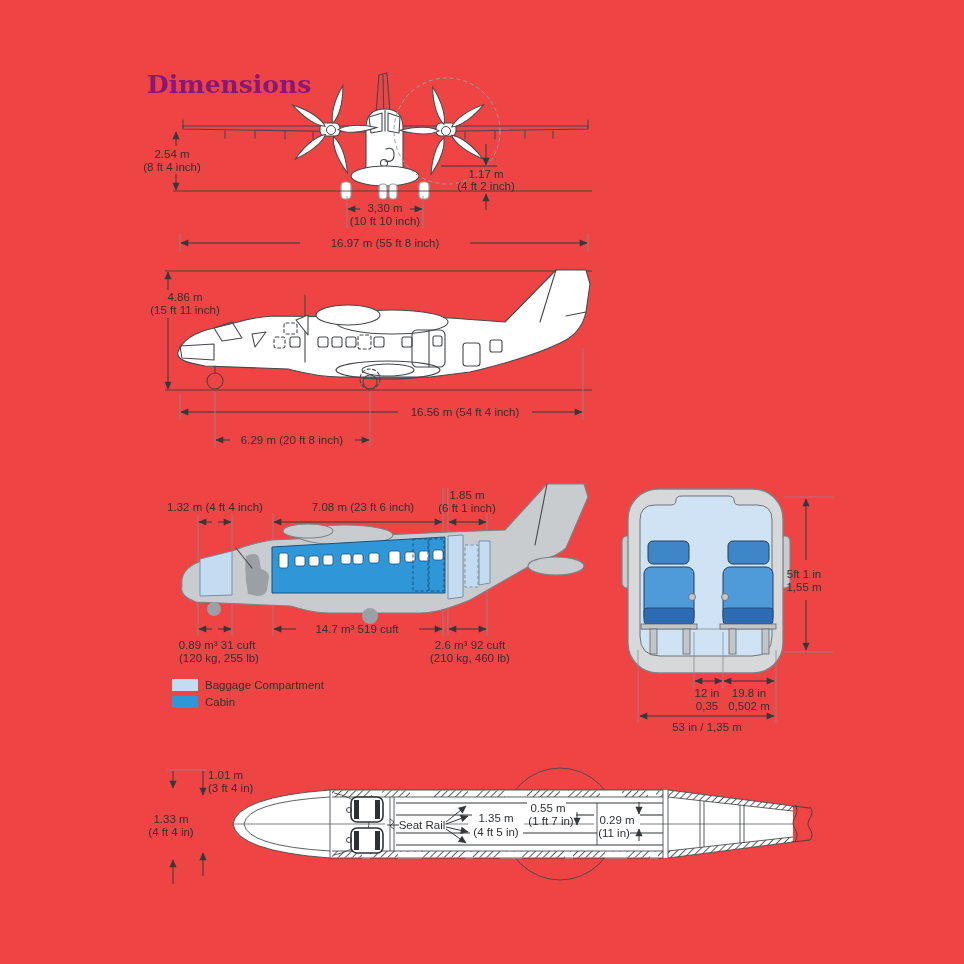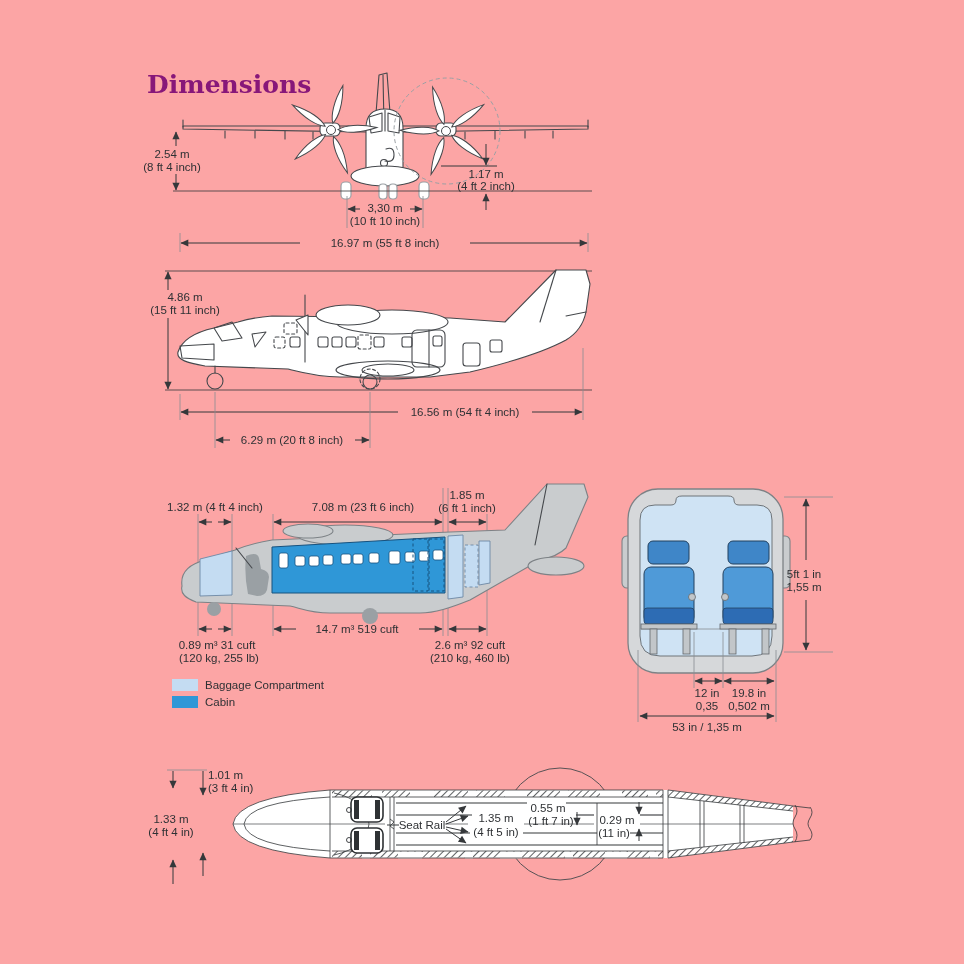--- a/index.html
+++ b/index.html
@@ -1,16 +1,16 @@
 <!DOCTYPE html>
 <html><head>
 <meta charset="utf-8">
 <style>
   html,body{margin:0;padding:0;background:#ffffff;}
-  #canvas{position:relative;width:964px;height:964px;background:#fca5a5;overflow:hidden;
+  #canvas{position:relative;width:964px;height:964px;background:#ef4444;overflow:hidden;
           font-family:"Liberation Sans",sans-serif;}
   svg{position:absolute;top:0;left:0;}
   .title{font-family:"DejaVu Serif",serif;font-weight:bold;font-size:25px;fill:#871779;}
   .dt{font-family:"Liberation Sans",sans-serif;font-size:11.5px;fill:#2e3134;}
   .dl{stroke:#35383b;stroke-width:1;fill:none;}
   .thin{stroke:#35383b;stroke-width:0.8;fill:none;}
   .ext{stroke:#888d92;stroke-width:0.8;fill:none;}
   .draw{stroke:#45484c;stroke-width:1.1;fill:none;stroke-linejoin:round;stroke-linecap:round;}
   .drawf{stroke:#45484c;stroke-width:1.1;fill:#ffffff;stroke-linejoin:round;}
   .dash{stroke-dasharray:3,2.5;}

